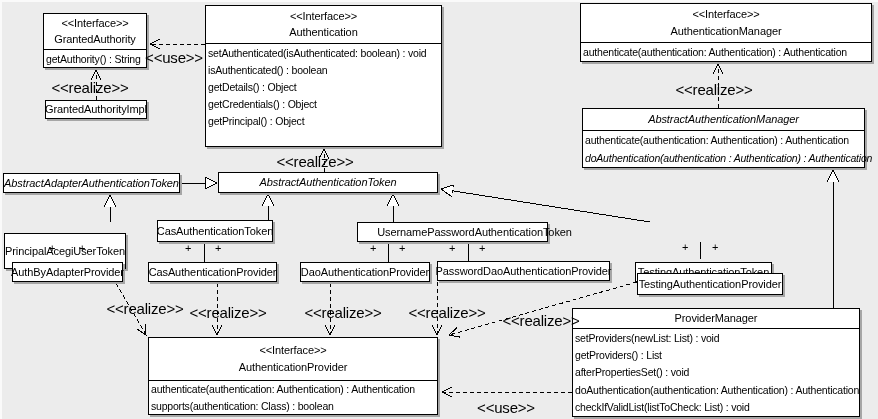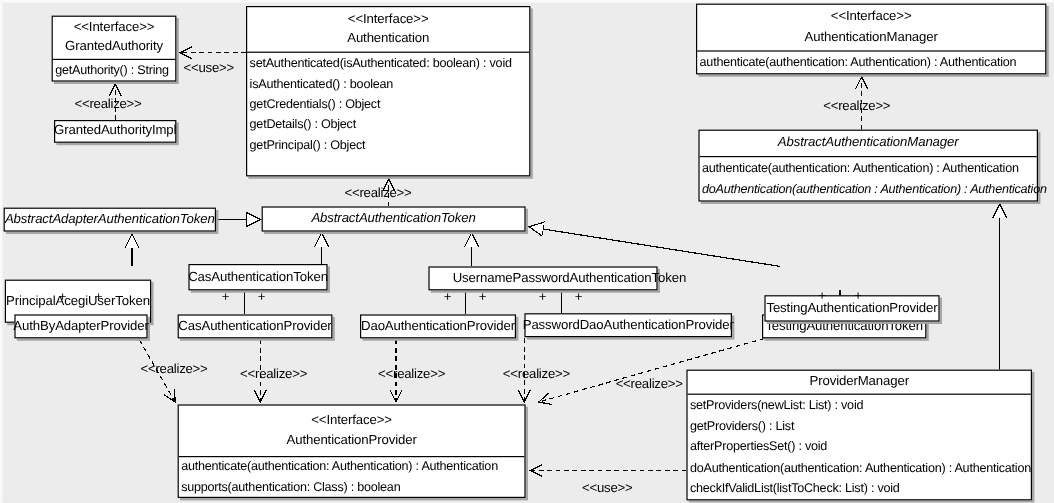--- a/index.html
+++ b/index.html
@@ -23,21 +23,21 @@
   .node.with-methods .hdr{border-bottom:1px solid #000;}
   .stereo,.cname{font-size:11px;line-height:1;letter-spacing:-0.1px;white-space:nowrap;color:#000;}
   .node.abstract .cname{font-style:italic;}
   .methods{display:flex;flex-direction:column;}
   .mrow{
     box-sizing:border-box;display:flex;align-items:center;padding-left:2px;
     font-size:10.5px;letter-spacing:-0.2px;white-space:nowrap;color:#000;
   }
   .mrow.it{font-style:italic;}
   .elabel{
-    position:absolute;transform:translate(-50%,-50%);font-size:11px;letter-spacing:-0.2px;
+    position:absolute;transform:translate(-50%,-50%);font-size:15px;letter-spacing:-0.2px;
     white-space:nowrap;color:#000;z-index:3;
   }
   .elabel.plus{font-size:11px;}
   .node{z-index:2;}
 </style>
 </head>
 <body>
 
 <div id="stage">
   <svg id="edges" xmlns="http://www.w3.org/2000/svg">
@@ -106,22 +106,22 @@
       </div>
     </div>
     <div class="node with-methods" style="left: 205px; top: 5px; width: 237px; height: 142px;">
       <div class="hdr" style="height: 38px;">
         <div class="stereo">&lt;&lt;Interface&gt;&gt;</div>
         <div class="cname">Authentication</div>
       </div>
       <div class="methods">
         <div class="mrow" style="height: 17px;">setAuthenticated(isAuthenticated: boolean) : void</div>
         <div class="mrow" style="height: 17px;">isAuthenticated() : boolean</div>
+        <div class="mrow" style="height: 17px;">getDetails() : Object</div>
         <div class="mrow" style="height: 17px;">getCredentials() : Object</div>
-        <div class="mrow" style="height: 17px;">getDetails() : Object</div>
         <div class="mrow" style="height: 17px;">getPrincipal() : Object</div>
       </div>
     </div>
     <div class="node with-methods" style="left: 580px; top: 3px; width: 292px; height: 59px;">
       <div class="hdr" style="height: 39px;">
         <div class="stereo">&lt;&lt;Interface&gt;&gt;</div>
         <div class="cname">AuthenticationManager</div>
       </div>
       <div class="methods">
         <div class="mrow" style="height: 18px;">authenticate(authentication: Authentication) : Authentication</div>
@@ -179,21 +179,21 @@
     <div class="node" style="left: 300px; top: 262px; width: 130px; height: 20px;">
       <div class="hdr" style="flex: 1 1 0%;">
         <div class="cname">DaoAuthenticationProvider</div>
       </div>
     </div>
     <div class="node" style="left: 437px; top: 261px; width: 173px; height: 20px;">
       <div class="hdr" style="flex: 1 1 0%;">
         <div class="cname">PasswordDaoAuthenticationProvider</div>
       </div>
     </div>
-    <div class="node" style="left: 637px; top: 246px; width: 146px; height: 22px;">
+    <div class="node" style="left: 637px; top: 273px; width: 146px; height: 22px;">
       <div class="hdr" style="flex: 1 1 0%;">
         <div class="cname">TestingAuthenticationProvider</div>
       </div>
     </div>
     <div class="node with-methods" style="left: 148px; top: 337px; width: 290px; height: 78px;">
       <div class="hdr" style="height: 43px;">
         <div class="stereo">&lt;&lt;Interface&gt;&gt;</div>
         <div class="cname">AuthenticationProvider</div>
       </div>
       <div class="methods">

